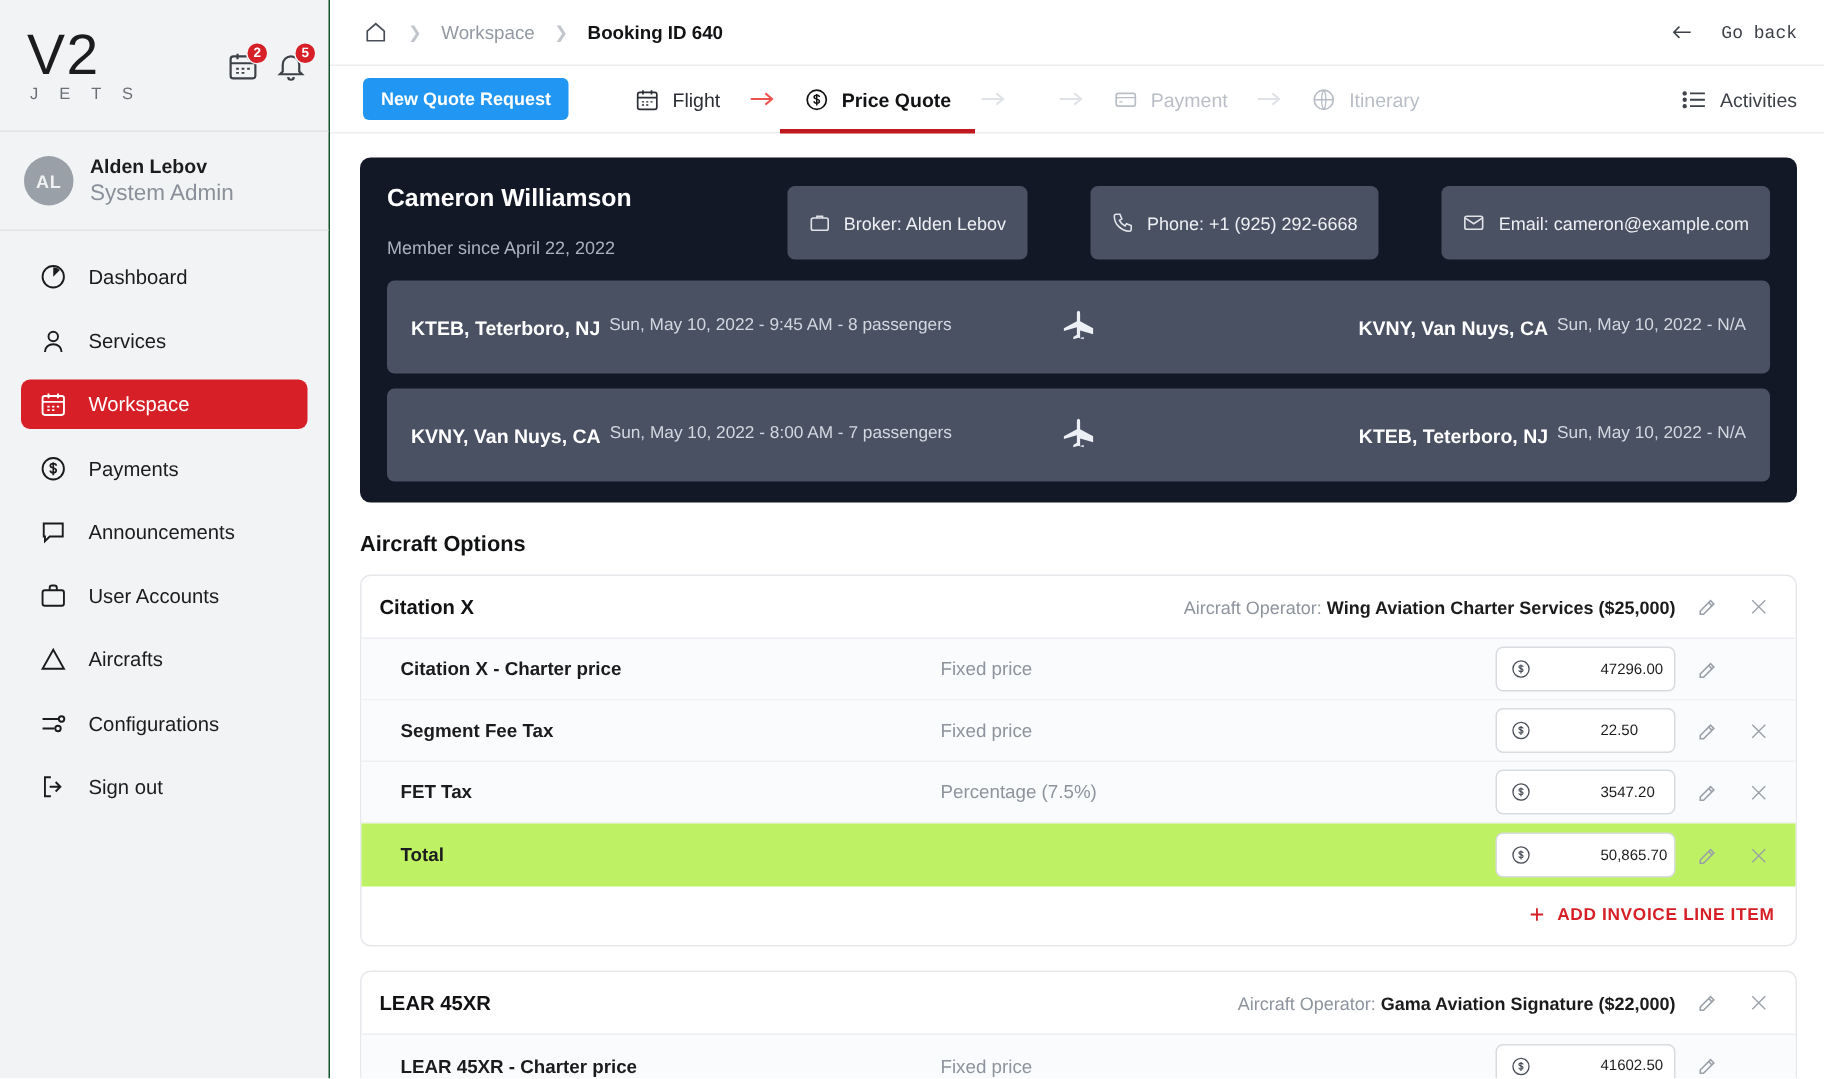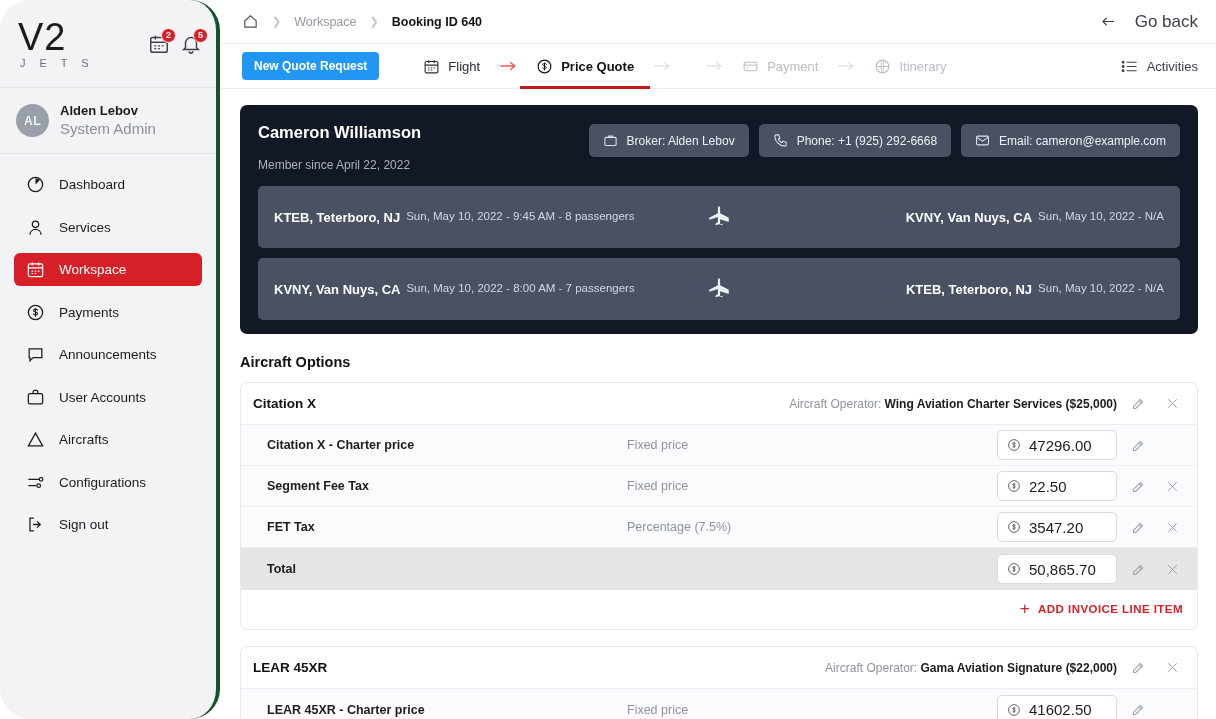--- a/index.html
+++ b/index.html
@@ -9,23 +9,23 @@
     background: #ffffff;
     overflow: hidden;
     -webkit-font-smoothing: antialiased;
   }
   .app { display: flex; width: 1216px; height: 719px; }
 
   
   .sidebar {
     width: 220px; height: 719px;
     background: #f2f3f5;
-    border-right: 4px solid #14532d;
+    border-right: 1px solid #14532d;
     flex: 0 0 220px;
-    display: flex; flex-direction: column; border-radius: 30px;
+    display: flex; flex-direction: column;
   }
   .sb-top {
     height: 88px; padding: 0 14px;
     display: flex; align-items: center; justify-content: space-between;
     border-bottom: 1px solid #e2e4e8;
   }
   .logo { display: flex; flex-direction: column; line-height: 1; padding-left: 4px;}
   .logo-v2 {
     font-size: 38px; font-weight: 400; letter-spacing: 1px;
     color: #1c1c1e; font-family: "Liberation Sans", sans-serif;
@@ -78,21 +78,21 @@
     height: 44px; flex: 0 0 44px; display: flex; align-items: center;
     padding: 0 18px 0 22px; border-bottom: 1px solid #edeef1; background: #fff;
   }
   .bc { display: flex; align-items: center; gap: 13px; font-size: 12.5px; }
   .bc svg { width: 17px; height: 17px; color: #4a4f57; display: block; }
   .bc-sep { color: #c2c6cc; font-size: 11px; }
   .bc-link { color: #9298a1; }
   .bc-current { color: #111214; font-weight: 700; }
   .go-back {
     margin-left: auto; display: flex; align-items: center; gap: 19px;
-    font-size: 17px; color: #3d4148; cursor: pointer;
+    font-size: 12px; color: #3d4148; cursor: pointer; font-family: Liberation Mono, monospace;
   }
   .go-back svg { width: 15px; height: 13px; display:block; }
 
   .steps-bar {
     height: 45px; flex: 0 0 45px; display: flex; align-items: center;
     padding: 0 18px 0 22px; border-bottom: 1px solid #edeef1; background: #fff;
     position: relative;
   }
   .nqr-btn {
     background: #2196f3; color: #fff; border: none; border-radius: 4px;
@@ -119,22 +119,22 @@
   .content { flex: 1; overflow: hidden; padding: 16px 18px 0 20px; background: #fff; }
 
   
   .booking-card { background: #121826; border-radius: 7px; padding: 16px 18px 14px 18px; }
   .bc-head { display: flex; align-items: flex-start; }
   .cust-name { color: #ffffff; font-size: 16.5px; font-weight: 700; line-height: 1.4; }
   .cust-since { color: #aab2c0; font-size: 12px; margin-top: 14px; }
   .contact-chips { margin-left: auto; display: flex; gap: 10px; padding-top: 3px; }
   .chip {
     background: #4a5163; color: #eef0f4; border-radius: 5px;
-    height: 33px; padding: 0 14px; display: flex; align-items: center; gap: 9px;
-    font-size: 12px; cursor: pointer;
+    height: 49px; padding: 0 14px; display: flex; align-items: center; gap: 9px;
+    font-size: 12px; cursor: pointer; margin-left: 32px;
   }
   .chip svg { width: 15px; height: 15px; display: block; opacity: .92; }
 
   .leg {
     background: #4a5163; border-radius: 5px; margin-top: 14px;
     height: 62px; display: flex; align-items: center; padding: 0 16px; position: relative;
   }
   .leg + .leg { margin-top: 10px; }
   .leg-col { display: flex; flex-direction: row; gap: 6px; }
   .leg-col.right { margin-left: auto; text-align: right; }
@@ -158,30 +158,30 @@
               color: #9aa0a8; cursor: pointer; margin-left: 8px; }
   .icon-btn svg { width: 15px; height: 15px; display: block; }
   .icon-btn.x svg { width: 13px; height: 13px; }
 
   .items { border-top: 1px solid #eceef1; }
   .row {
     display: flex; align-items: center; height: 41px; padding: 0 12px 0 26px;
     border-bottom: 1px solid #eef0f2; background: #fafbfc;
   }
   .row:last-child { border-bottom: none; }
-  .row.total { background: #e5e5e5; height: 42px; }
+  .row.total { background: #bef264; height: 42px; }
   .row-label { font-size: 12.5px; font-weight: 700; color: #1c1c1e; width: 360px; }
   .row-type { font-size: 12.5px; color: #8e949d; flex: 1; }
   .price-box {
     width: 120px; height: 30px; border: 1px solid #d8dbe0; border-radius: 5px;
     background: #fff; display: flex; align-items: center; gap: 8px; padding: 0 9px;
   }
   .price-box .dollar { color: #4a4f57; display:flex; }
   .price-box .dollar svg { width: 14px; height: 14px; display: block; }
-  .price-val { font-size: 15px; color: #1c1c1e; }
+  .price-val { font-size: 10px; color: #1c1c1e; margin-left: 38px; }
 
   .add-line {
     display: flex; align-items: center; justify-content: flex-end; gap: 8px;
     padding: 10px 14px 11px 0; color: #d61f26; font-size: 11.5px;
     font-weight: 700; letter-spacing: .45px; cursor: pointer;
   }
   .add-line .plus { font-size: 17px; font-weight: 400; line-height: 1; margin-bottom: 1px;}
 </style>
 </head>
 <body>

